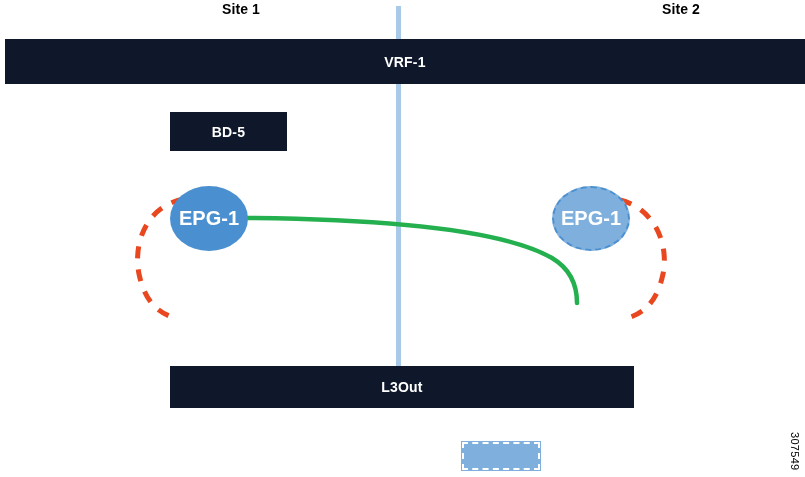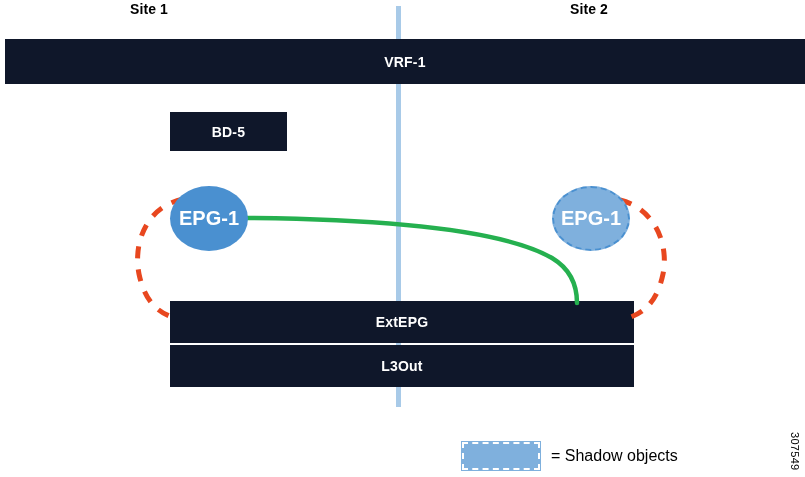--- a/index.html
+++ b/index.html
@@ -15,21 +15,21 @@
     overflow: hidden;
     font-family: "Liberation Sans", sans-serif;
   }
 
   
   .site-label {
     position: absolute;
     font-size: 14px;
     font-weight: bold;
     color: #000000;
-    text-align: left;
+    text-align: right;
     letter-spacing: 0.1px;
     white-space: nowrap;
   }
   #site-1-label { left: 130px; top: 1px; width: 130px; }
   #site-2-label { left: 570px; top: 1px; width: 130px; }
 
   
   #site-divider {
     position: absolute;
     left: 396px;
@@ -48,21 +48,21 @@
     justify-content: center;
     color: #ffffff;
     font-size: 14px;
     font-weight: bold;
     letter-spacing: 0.2px;
     box-sizing: border-box;
   }
   #vrf-1-box   { left: 5px;   top: 39px;  width: 800px; height: 45px; }
   #bd-1-box    { left: 170px; top: 112px; width: 117px; height: 39px; }
   #extepg-box  { left: 170px; top: 301px; width: 464px; height: 42px; }
-  #l3out-box   { left: 170px; top: 345px; width: 464px; height: 42px; }
+  #l3out-box   { left: 170px; top: 366px; width: 464px; height: 42px; }
 
   
   .epg-ellipse {
     position: absolute;
     display: flex;
     align-items: center;
     justify-content: center;
     color: #ffffff;
     font-size: 20px;
     font-weight: bold;
@@ -132,36 +132,34 @@
 
   <div class="site-label" id="site-1-label">Site 1</div>
   <div class="site-label" id="site-2-label">Site 2</div>
 
   <div id="site-divider"></div>
 
   <div class="obj-box" id="vrf-1-box">VRF-1</div>
 
   <div class="obj-box" id="bd-1-box">BD-5</div>
 
-  <div class="obj-box" id="extepg-box">ExtEPG</div>
 
   <div class="obj-box" id="l3out-box">L3Out</div>
 
   <svg id="overlay-svg" viewBox="0 0 805 477" xmlns="http://www.w3.org/2000/svg">
 
     <path d="M 183 199 C 146 207, 133 243, 139 274 C 144 298, 155 311, 172 317" fill="none" stroke="#e8471f" stroke-width="5" stroke-linecap="butt" stroke-dasharray="12 11"></path>
 
     <path d="M 620 200 C 655 209, 669 244, 663 274 C 658 298, 647 311, 631 317" fill="none" stroke="#e8471f" stroke-width="5" stroke-linecap="butt" stroke-dasharray="12 11"></path>
 
     <path d="M 246 218 C 360 219, 498 227, 552 258 C 572 270, 577 288, 577 303" fill="none" stroke="#25b04f" stroke-width="4.5" stroke-linecap="round"></path>
   </svg>
 
   <div class="epg-ellipse" id="epg-1-site-1">EPG-1</div>
   <div class="epg-ellipse" id="epg-1-site-2">EPG-1</div>
 
   <div id="legend">
     <div id="legend-swatch"></div>
-    <div id="legend-text">= Shadow objects</div>
   </div>
 
   <div id="figure-number">307549</div>
 
 </div>
 
 </body></html>

